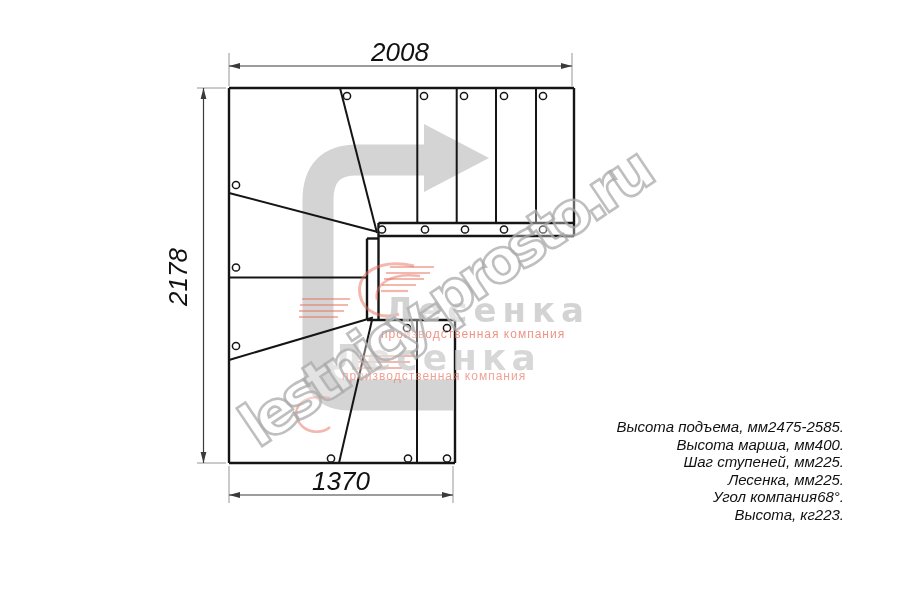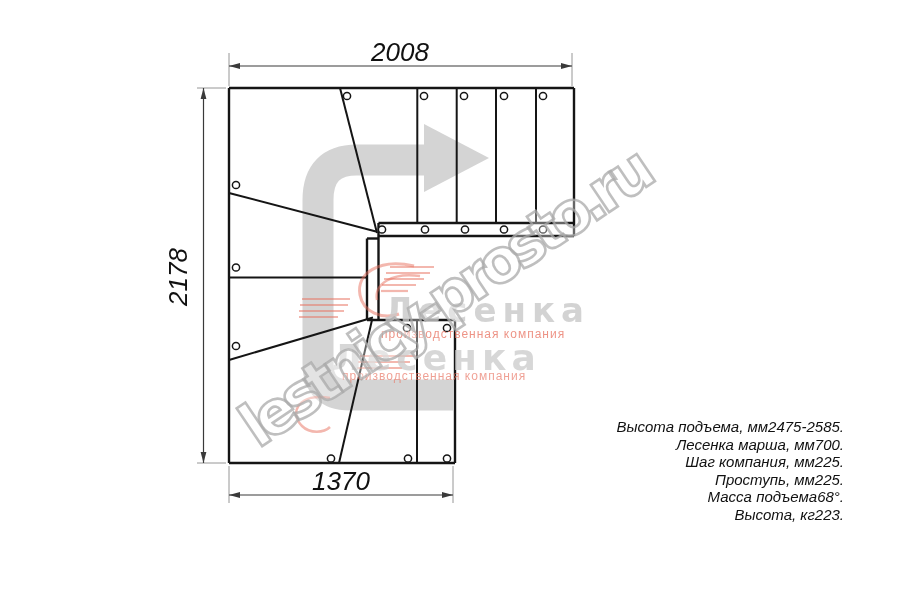--- a/index.html
+++ b/index.html
@@ -164,33 +164,33 @@
   <div class="wm-logo-tagline wm-tag-2">производственная компания</div>
 
   <div class="wm-site">lestnicy-prosto.ru</div>
 
   <div class="specs">
     <div class="spec-row">
       <span class="spec-label">Высота подъема, мм</span>
       <span class="spec-value">2475-2585.</span>
     </div>
     <div class="spec-row">
-      <span class="spec-label">Лесенка марша, мм</span>
-      <span class="spec-value">700.</span>
+      <span class="spec-label">Высота марша, мм</span>
+      <span class="spec-value">400.</span>
     </div>
     <div class="spec-row">
-      <span class="spec-label">Шаг компания, мм</span>
+      <span class="spec-label">Шаг ступеней, мм</span>
       <span class="spec-value">225.</span>
     </div>
     <div class="spec-row">
-      <span class="spec-label">Проступь, мм</span>
+      <span class="spec-label">Лесенка, мм</span>
       <span class="spec-value">225.</span>
     </div>
     <div class="spec-row">
-      <span class="spec-label">Масса подъема</span>
+      <span class="spec-label">Угол компания</span>
       <span class="spec-value">68°.</span>
     </div>
     <div class="spec-row">
       <span class="spec-label">Высота, кг</span>
       <span class="spec-value">223.</span>
     </div>
   </div>
 
 </div>
 

